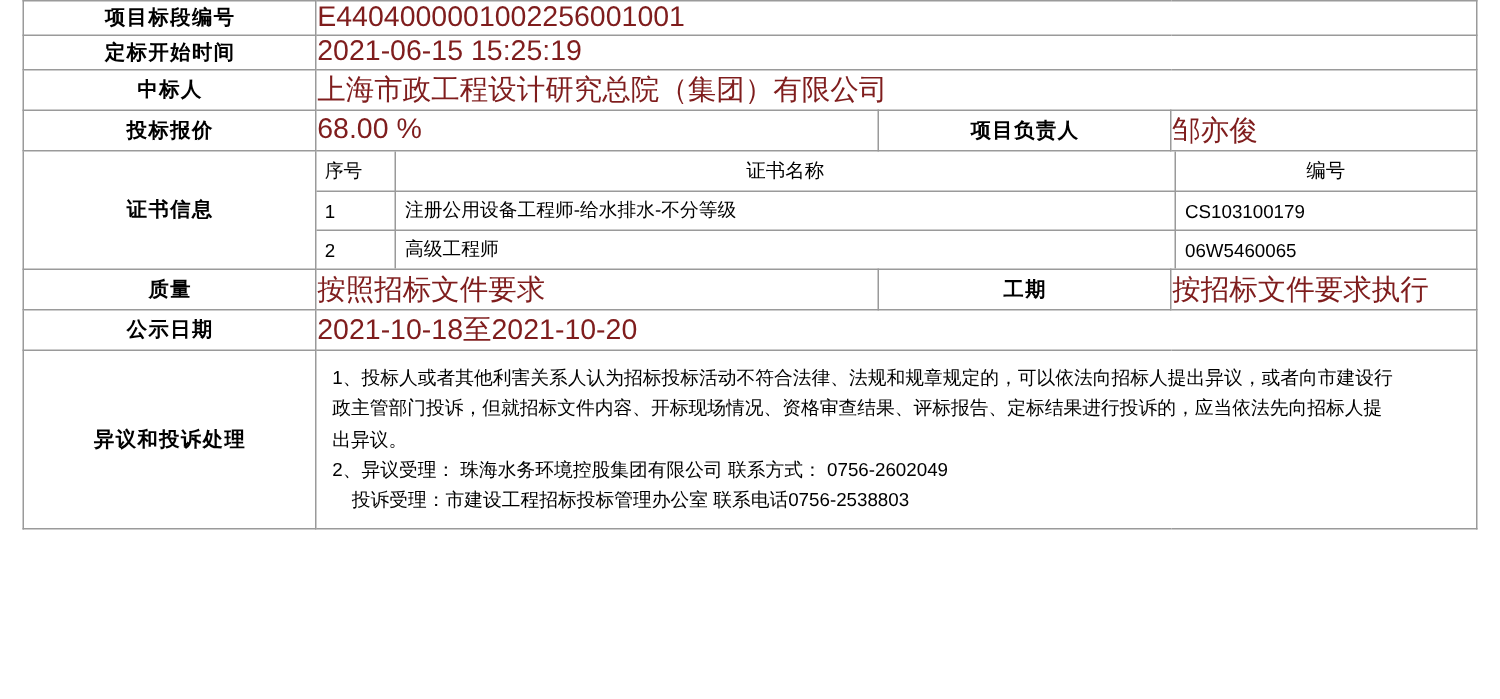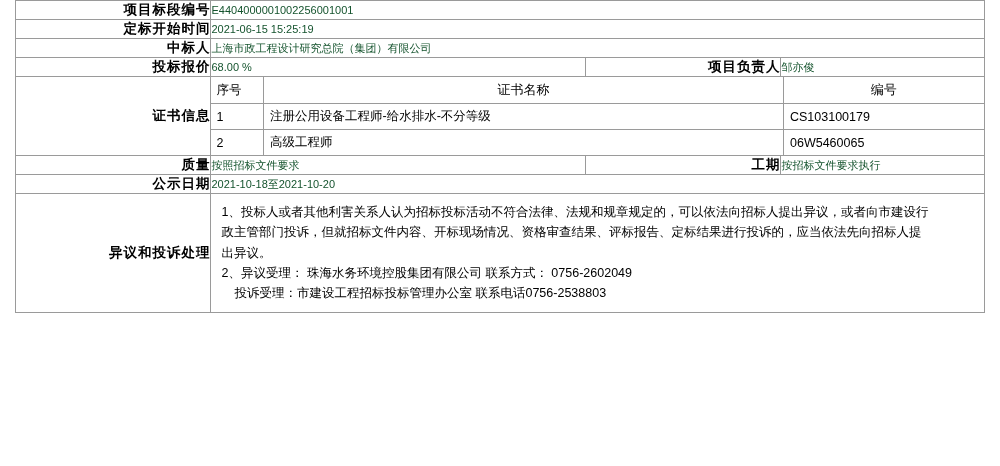--- a/index.html
+++ b/index.html
@@ -34,32 +34,32 @@
     margin: 0 auto;
     table-layout: fixed;
   }
   table.main > tbody > tr > td {
     border: 1px solid #9a9a9a;
     padding: 0;
     vertical-align: middle;
     background: #ffffff;
   }
   .lbl {
-    text-align: right;
+    text-align: center;
     font-weight: bold;
     font-size: 13.5px;
     letter-spacing: 1px;
     padding: 9px 4px;
     white-space: nowrap;
   }
   .val {
     text-align: left;
-    font-size: 11px;
+    font-size: 19px;
     padding: 9px 8px;
-    color: #14532d;
+    color: #7f1d1d;
   }
   .val-pad {
     padding-left: 10px;
   }
   
   table.cert {
     border-collapse: collapse;
     width: 100%;
     table-layout: fixed;
   }

